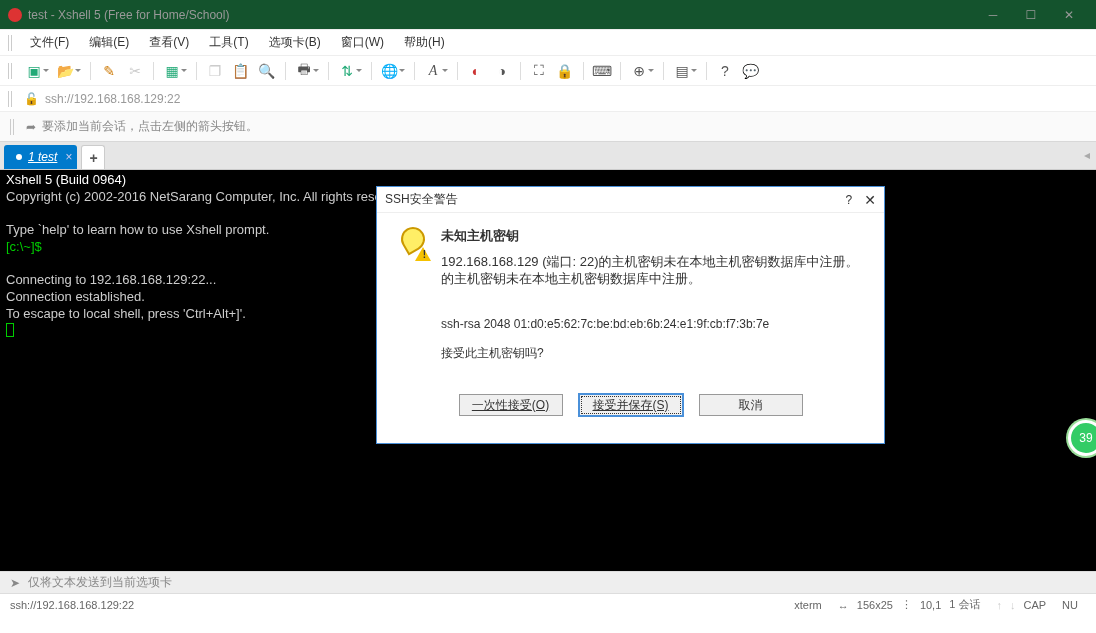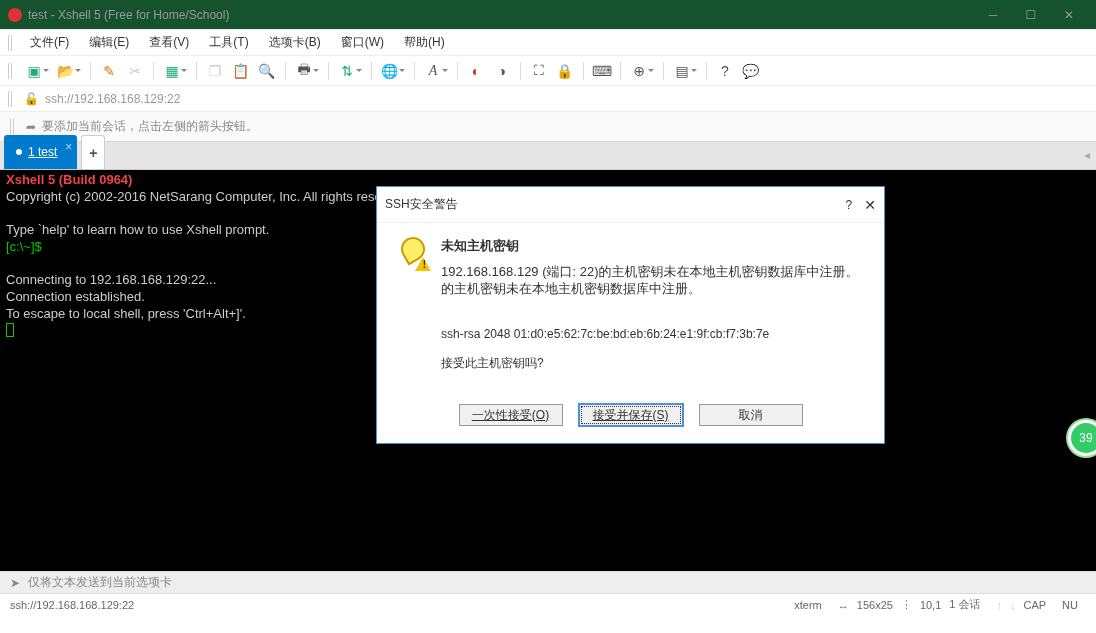--- a/index.html
+++ b/index.html
@@ -13,36 +13,36 @@
 .grip{width:6px;height:16px;background:repeating-linear-gradient(90deg,#ccc 0 1px,transparent 1px 3px);margin-right:4px;}
 .menu-item{padding:2px 8px;font-size:12px;color:#333;}
 .toolbar{height:30px;display:flex;align-items:center;padding:0 8px;border-bottom:1px solid #eee;gap:6px;}
 .tb-btn{width:20px;height:20px;display:flex;align-items:center;justify-content:center;color:#555;position:relative;font-size:14px;}
 .tb-btn.drop::after{content:"";position:absolute;right:-5px;top:8px;border:3px solid transparent;border-top-color:#888;}
 .tb-btn.drop{margin-right:6px;}
 .tb-sep{width:1px;height:18px;background:#ddd;margin:0 2px;}
 .addr{height:26px;display:flex;align-items:center;padding:0 8px;border-bottom:1px solid #eee;color:#999;gap:6px;}
 .hint{height:30px;display:flex;align-items:center;padding:0 10px;border-bottom:1px solid #d8d8d8;color:#888;gap:6px;background:#fafafa;}
 .tabbar{height:28px;background:#e6e6e6;display:flex;align-items:flex-end;padding-left:4px;border-bottom:1px solid #ccc;position:relative;}
-.tab{height:34px;padding:0 20px 0 12px;background:#007acc;color:#fff;border-radius:3px 3px 0 0;display:flex;align-items:center;gap:6px;font-size:12px;position:relative;}
+.tab{height:24px;padding:0 20px 0 12px;background:#007acc;color:#fff;border-radius:3px 3px 0 0;display:flex;align-items:center;gap:6px;font-size:12px;position:relative;font-style:italic;}
 .tab .dot{width:6px;height:6px;border-radius:50%;background:#fff;}
 .tab .close{position:absolute;right:5px;top:5px;font-size:12px;color:#cce;}
 .tab.add{width:24px;padding:0;justify-content:center;background:#fff;color:#555;border:1px solid #ccc;border-bottom:none;margin-left:4px;font-size:14px;font-weight:bold;}
 .tabbar .right-arrow{position:absolute;right:6px;top:6px;color:#aaa;}
 .terminal{height:401px;background:#000;color:#ccc;font-family:"Consolas","Courier New",monospace;font-size:13px;padding:2px 6px;line-height:16px;white-space:pre;position:relative;}
-.terminal .bold{font-weight:bold;color:#ef4444;}
+.terminal .bold{font-weight:normal;color:#ffffff;}
 .terminal .green{color:#0c0;}
 .terminal .cursor{display:inline-block;width:8px;height:14px;border:1px solid #0c0;}
 .footer1{height:22px;background:#eee;display:flex;align-items:center;padding:0 10px;color:#888;gap:8px;border-top:1px solid #ddd;}
 .footer2{height:22px;background:#fff;display:flex;align-items:center;padding:0 10px;color:#666;font-size:11px;border-top:1px solid #ddd;}
 .footer2 .spacer{flex:1;}
 .footer2 .cell{padding:0 8px;}
 .footer2 .arrow{color:#ccc;}
 .dialog{position:absolute;left:376px;top:186px;width:509px;height:258px;background:#fff;border:1px solid #4a90d9;box-shadow:2px 2px 4px rgba(0,0,0,.2);}
-.dlg-title{height:36px;background:#fff;display:flex;align-items:center;padding:0 8px;font-size:12px;border-bottom:1px solid #eee;}
+.dlg-title{height:26px;background:#fff;display:flex;align-items:center;padding:0 8px;font-size:12px;border-bottom:1px solid #eee;}
 .dlg-title .txt{flex:1;}
 .dlg-title .q{margin-right:12px;}
 .dlg-title .x{font-size:14px;}
 .dlg-body{padding:14px 20px 10px 20px;}
 .dlg-row{display:flex;gap:12px;margin-bottom:10px;}
 .dlg-icon{width:32px;height:32px;position:relative;flex-shrink:0;}
 .dlg-icon .key{width:24px;height:24px;border:2px solid #c90;border-radius:50% 50% 50% 0;transform:rotate(-30deg);background:#fe6;position:absolute;top:0;left:4px;}
 .dlg-icon .tri{position:absolute;right:-2px;bottom:-2px;width:0;height:0;border:8px solid transparent;border-bottom:14px solid #f5c100;}
 .dlg-icon .bang{position:absolute;right:3px;bottom:-1px;font-size:10px;font-weight:bold;color:#333;}
 .dlg-head{font-weight:bold;font-size:13px;margin-bottom:8px;}

